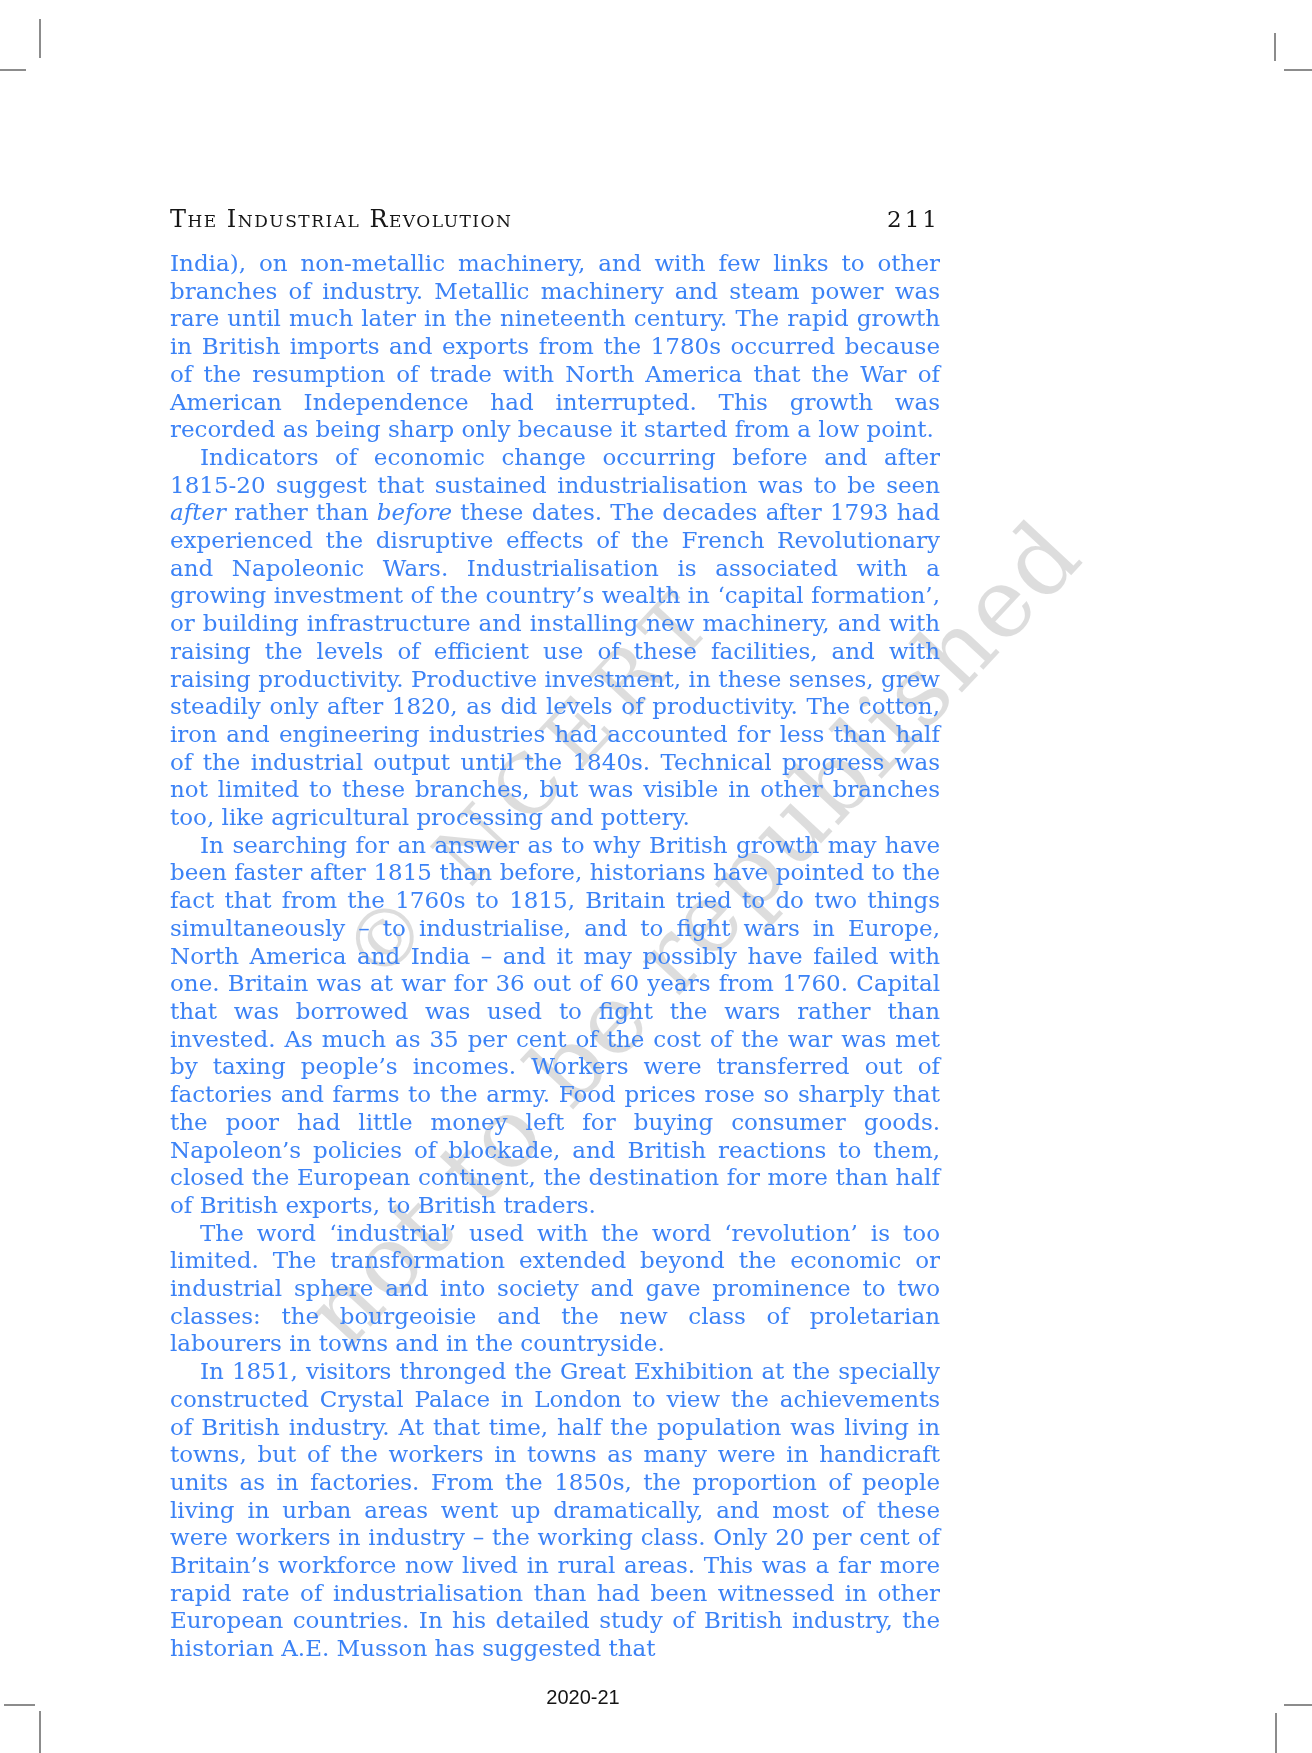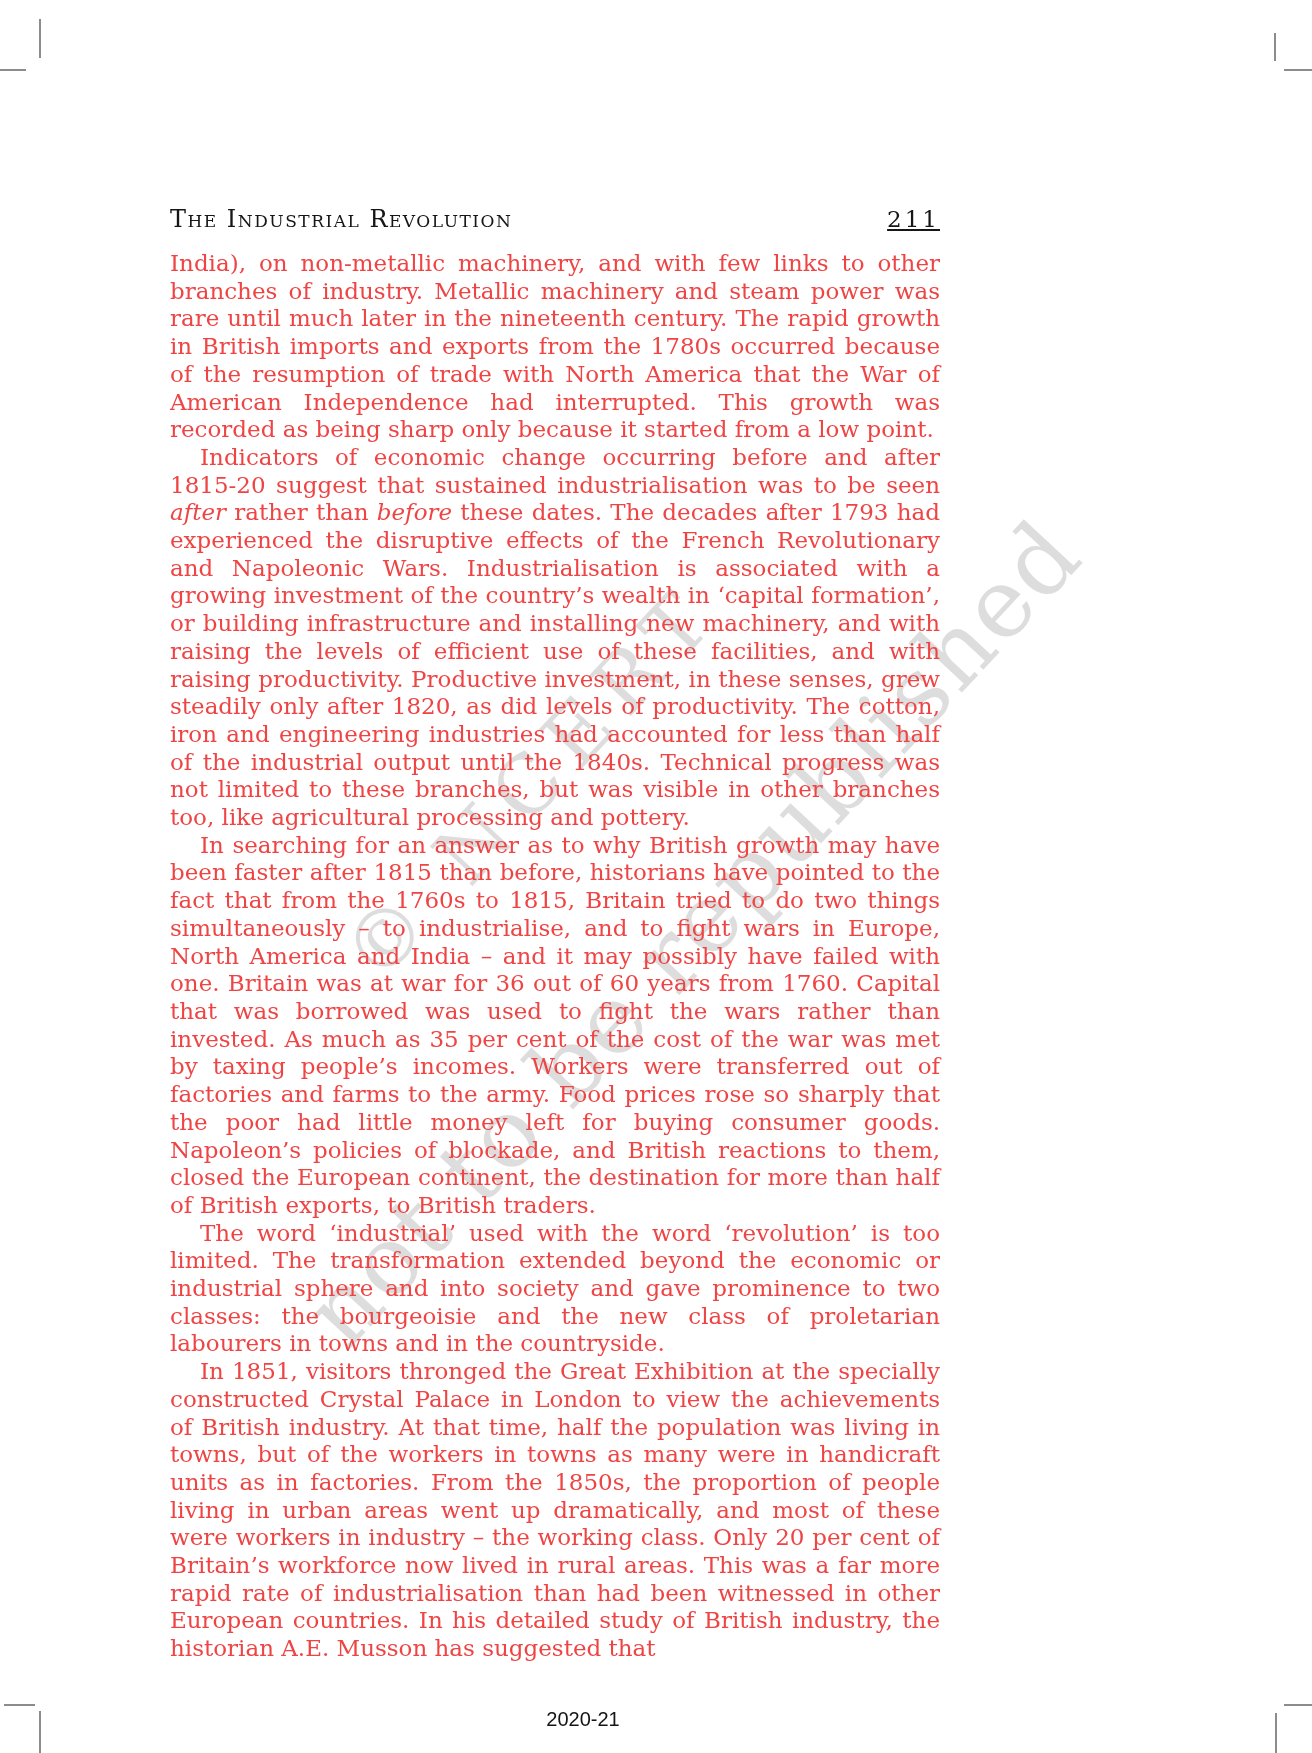--- a/index.html
+++ b/index.html
@@ -40,47 +40,46 @@
   .wm-line2 { font-size:96px; letter-spacing:2px; margin-top:118px; }
 
   
   .header-row {
     position:absolute;
     left:170px; top:205px; width:770px;
     display:flex; justify-content:space-between; align-items:baseline;
     z-index:2; color:#161616;
   }
   .doc-title { font-variant:small-caps; font-size:24px; letter-spacing:1.5px; }
-  .page-num  { font-size:23px; letter-spacing:3px; margin-left:56px;text-decoration:underline; }
+  .page-num  { font-size:23px; letter-spacing:3px; margin-left:56px; }
 
   
   .body-text {
     position:absolute;
     left:170px; top:250px; width:770px;
     z-index:1;
-    color:#ef4444;
+    color:#3b82f6;
     font-size:23px;
     line-height:27.7px;
     text-align:justify;
     hyphens:none;
   }
   .para { text-indent:0; }
   .para.indent { text-indent:30px; }
   .para i { font-style:italic; }
 
   
   .footer {
     position:absolute;
     left:483px; top:1686px; width:200px;
     text-align:center;
     font-family:"Liberation Sans", sans-serif;
     font-size:20px;
     color:#141414;
     z-index:2;
-    margin-top:22px;
   }
 </style>
 </head>
 <body>
 
 <div class="page">
 
   <div class="crop tl-v"></div>
   <div class="crop tl-h"></div>
   <div class="crop tr-v"></div>

